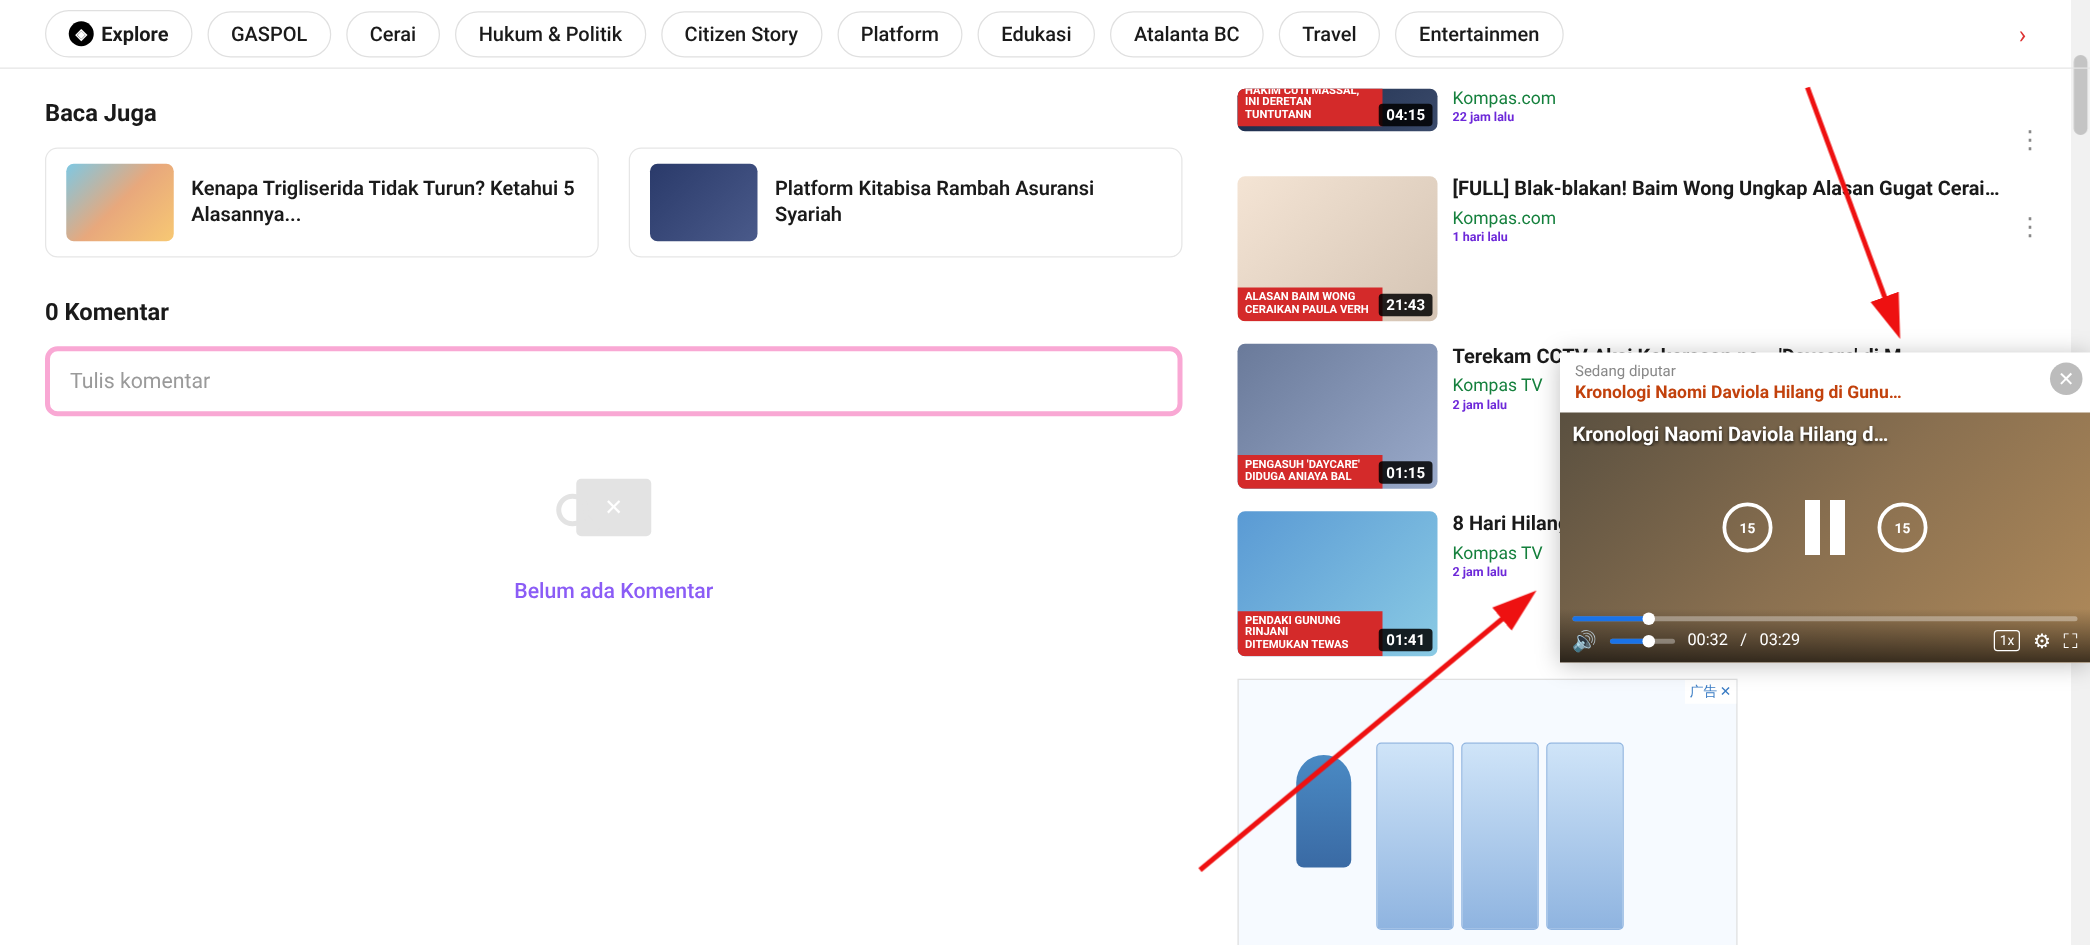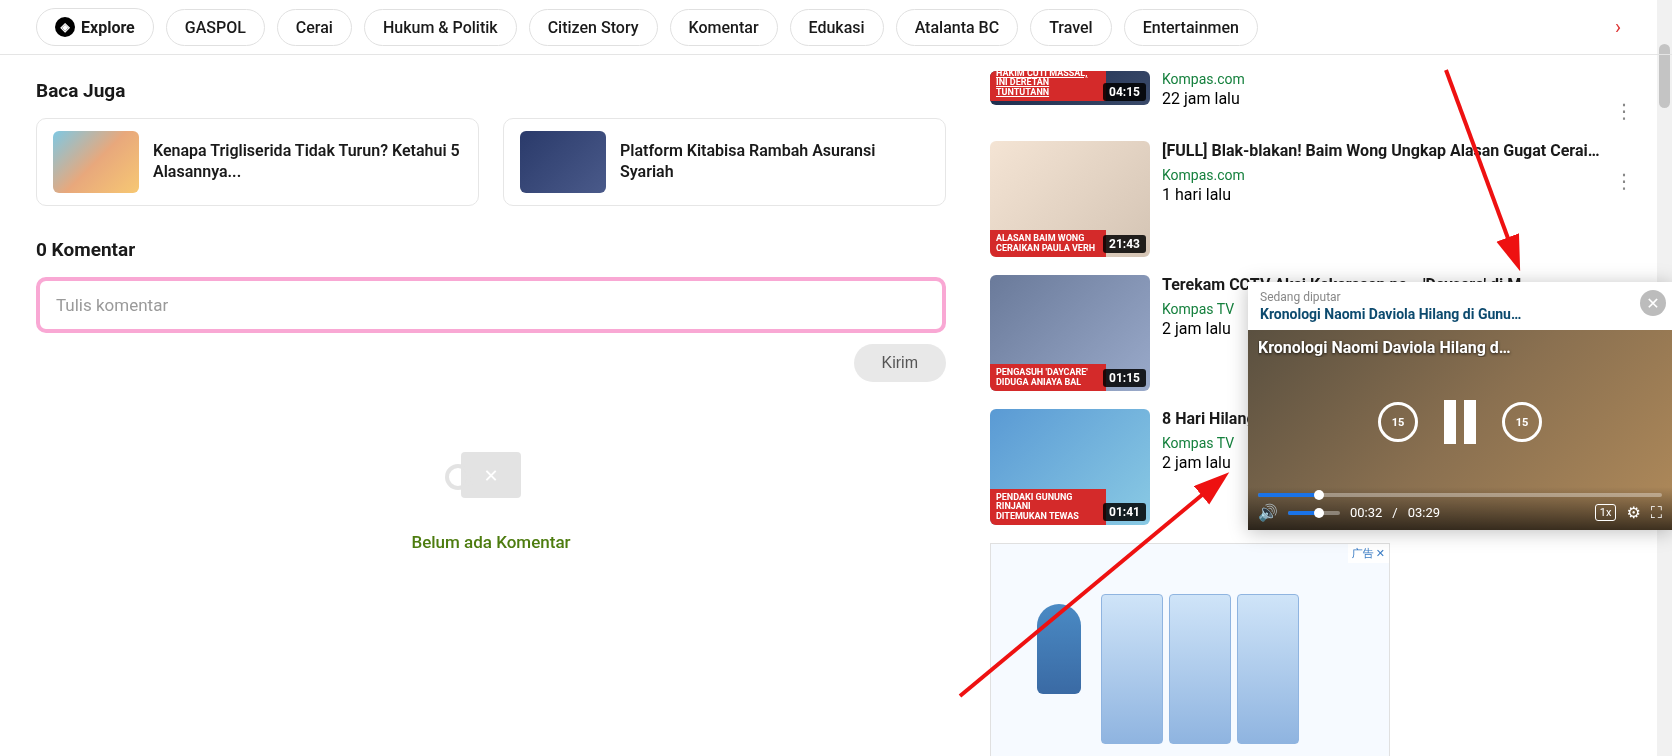--- a/index.html
+++ b/index.html
@@ -30,53 +30,53 @@
 .comment-box { width: 100%; border: 4px solid #f9a8d4; border-radius: 10px; padding: 14px 16px; font-size: 17px; color: #888; margin-bottom: 11px; }
 .kirim-row { display: flex; justify-content: flex-end; margin-bottom: 40px; }
 .kirim-btn { background: #e8e8e8; color: #555; padding: 10px 28px; border-radius: 22px; font-size: 16px; font-weight: 500; cursor: pointer; border: none; }
 
 .empty-state { display: flex; flex-direction: column; align-items: center; gap: 20px; margin-top: 20px; }
 .empty-graphic { width: 120px; height: 90px; position: relative; opacity: 0.35; }
 .empty-graphic .folder { position: absolute; left: 30px; top: 30px; width: 60px; height: 46px; background: #b0b0b0; border-radius: 4px; }
 .empty-graphic .folder::after { content: "✕"; position: absolute; left: 50%; top: 50%; transform: translate(-50%,-50%); color: #fff; font-size: 18px; }
 .empty-graphic .mag { position: absolute; left: 14px; top: 42px; width: 26px; height: 26px; border: 4px solid #b0b0b0; border-radius: 50%; }
 .empty-graphic .mag::after { content: ""; position: absolute; left: 18px; top: 18px; width: 14px; height: 4px; background: #b0b0b0; transform: rotate(45deg); }
-.empty-text { font-size: 17px; color: #4d7c0f; font-weight: 500; }
+.empty-text { font-size: 17px; color: #8b5cf6; font-weight: 500; }
 
 
 .vitem { display: flex; gap: 12px; margin-bottom: 18px; }
 .vthumb { width: 160px; height: 116px; border-radius: 6px; background: #333; position: relative; flex-shrink: 0; overflow: hidden; cursor: pointer; }
 .vthumb.vtruncated { height: 34px; }
 .vthumb-label { position: absolute; left: 0; bottom: 0; right: 44px; background: #d42a2a; color: #fff; font-size: 9px; font-weight: 700; padding: 4px 6px; line-height: 1.05; text-transform: uppercase; }
-.vthumb.vtruncated .vthumb-label { bottom: 4px; text-decoration: underline; }
+.vthumb.vtruncated .vthumb-label { bottom: 4px; }
 .vthumb-dur { position: absolute; right: 4px; bottom: 4px; background: rgba(0,0,0,.85); color: #fff; font-size: 12px; font-weight: 700; padding: 2px 6px; border-radius: 3px; }
 .vmeta { flex: 1; display: flex; }
 .vtext { flex: 1; }
 .vtitle { font-size: 16px; font-weight: 700; line-height: 1.25; margin-bottom: 6px; cursor: pointer; }
 .vsource { font-size: 14px; color: #15803d; margin-bottom: 2px; }
-.vtime { font-size: 16px; color: #000000; }
+.vtime { font-size: 10px; color: #6d28d9; font-weight: bold; }
 .vmenu { width: 24px; color: #888; font-size: 20px; cursor: pointer; display: flex; align-items: flex-start; justify-content: center; padding-top: 28px; }
 .vthumb.bg1 { background: linear-gradient(135deg,#1a2a4a,#3a4a6a); }
 .vthumb.bg2 { background: linear-gradient(135deg,#f4e4d4,#d4c4b4); }
 .vthumb.bg3 { background: linear-gradient(135deg,#6a7a9a,#9aaaca); }
 .vthumb.bg4 { background: linear-gradient(135deg,#5a9ad4,#8acae4); padding-left: 15px; }
 .vitem.partial .vtitle, .vitem.partial .vsource, .vitem.partial .vtime { margin-bottom: 2px; }
 
 
 .ad-box { width: 400px; height: 220px; border: 1px solid #e0e0e0; background: #f6faff; position: relative; margin-top: 8px; }
 .ad-close { position: absolute; right: 0; top: 0; display: flex; align-items: center; gap: 2px; font-size: 11px; color: #3a7cc4; padding: 2px 4px; background: #fff; cursor: pointer; }
 .ad-servers { position: absolute; left: 110px; top: 50px; display: flex; gap: 6px; }
 .server { width: 62px; height: 150px; background: linear-gradient(180deg,#cfe4f8,#8fb4e0); border-radius: 4px; border: 1px solid #8fb4e0; }
 .ad-person { position: absolute; left: 46px; top: 60px; width: 44px; height: 90px; background: linear-gradient(180deg,#4a8ac4,#3a6aa4); border-radius: 22px 22px 6px 6px; }
 
 
 .pip { position: fixed; right: 0; bottom: 226px; width: 424px; background: #fff; box-shadow: 0 2px 18px rgba(0,0,0,.25); z-index: 50; }
 .pip-header { padding: 8px 36px 8px 12px; position: relative; }
 .pip-status { font-size: 12px; color: #888; margin-bottom: 2px; }
-.pip-title { font-size: 14px; font-weight: 700; color: #0c4a6e; white-space: nowrap; overflow: hidden; text-overflow: ellipsis; }
+.pip-title { font-size: 14px; font-weight: 700; color: #c2410c; white-space: nowrap; overflow: hidden; text-overflow: ellipsis; }
 .pip-close { position: absolute; right: 6px; top: 8px; width: 26px; height: 26px; border-radius: 50%; background: #bcbcbc; color: #fff; display: flex; align-items: center; justify-content: center; font-size: 16px; cursor: pointer; }
 .pip-video { height: 200px; background: linear-gradient(135deg,#5a5040,#8a7050,#b08a5a); position: relative; overflow: hidden; }
 .pip-overlay-title { position: absolute; left: 10px; top: 8px; color: #fff; font-size: 16px; font-weight: 700; text-shadow: 0 1px 3px rgba(0,0,0,.8); white-space: nowrap; overflow: hidden; text-overflow: ellipsis; width: 300px; }
 .pip-center { position: absolute; left: 50%; top: 46%; transform: translate(-50%,-50%); display: flex; align-items: center; gap: 26px; }
 .skip-btn { width: 40px; height: 40px; border: 3px solid #fff; border-radius: 50%; display: flex; align-items: center; justify-content: center; color: #fff; font-size: 11px; font-weight: 700; cursor: pointer; position: relative; }
 .skip-btn::before { content: ""; position: absolute; top: -5px; width: 0; height: 0; }
 .pause-btn { display: flex; gap: 8px; cursor: pointer; }
 .pause-bar { width: 12px; height: 44px; background: #fff; }
 .pip-controls { position: absolute; left: 0; right: 0; bottom: 0; padding: 6px 10px 8px; display: flex; flex-direction: column; gap: 6px; background: linear-gradient(180deg,transparent,rgba(0,0,0,.65)); }
 .progress { height: 4px; background: rgba(255,255,255,.35); border-radius: 2px; position: relative; }
@@ -107,21 +107,21 @@
 
 <nav class="top-nav">
   <div class="nav-chip explore">
     <span class="compass-icon">◈</span>
     <span>Explore</span>
   </div>
   <div class="nav-chip">GASPOL</div>
   <div class="nav-chip">Cerai</div>
   <div class="nav-chip">Hukum &amp; Politik</div>
   <div class="nav-chip">Citizen Story</div>
-  <div class="nav-chip">Komentar</div>
+  <div class="nav-chip">Platform</div>
   <div class="nav-chip">Edukasi</div>
   <div class="nav-chip">Atalanta BC</div>
   <div class="nav-chip">Travel</div>
   <div class="nav-chip">Entertainmen</div>
   <div class="nav-chevron">
     <span>›</span>
   </div>
 </nav>
 
 <div class="content">
@@ -134,23 +134,20 @@
         <div class="read-title">Kenapa Trigliserida Tidak Turun? Ketahui 5 Alasannya...</div>
       </div>
       <div class="read-card">
         <div class="read-thumb t2"></div>
         <div class="read-title">Platform Kitabisa Rambah Asuransi Syariah</div>
       </div>
     </div>
 
     <h3 class="section-title">0 Komentar</h3>
     <div class="comment-box"><span style="color:#9a9a9a">Tulis komentar</span></div>
-    <div class="kirim-row">
-      <button class="kirim-btn">Kirim</button>
-    </div>
 
     <div class="empty-state">
       <div class="empty-graphic">
         <div class="folder"></div>
         <div class="mag"></div>
       </div>
       <div class="empty-text">Belum ada Komentar</div>
     </div>
   </div>
 

